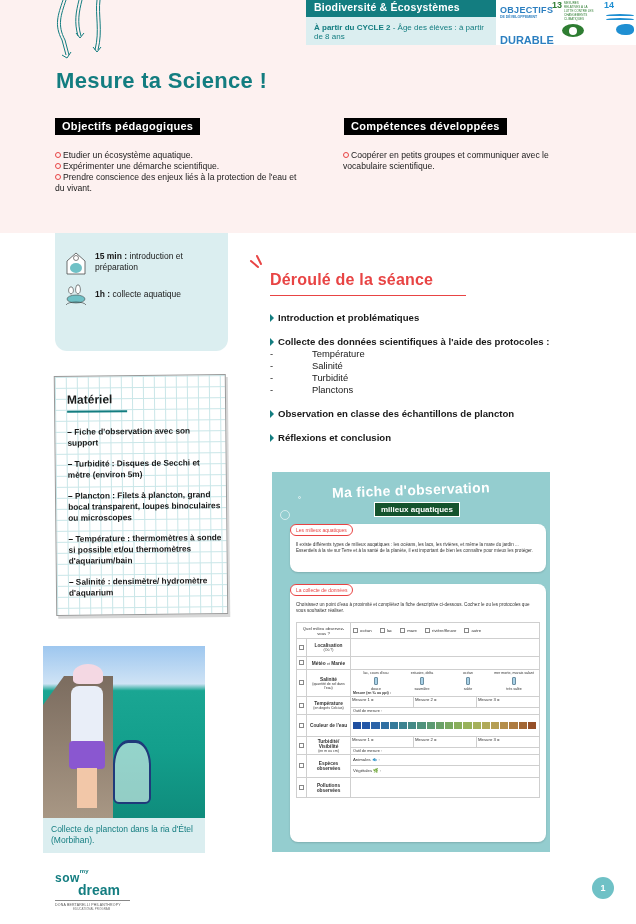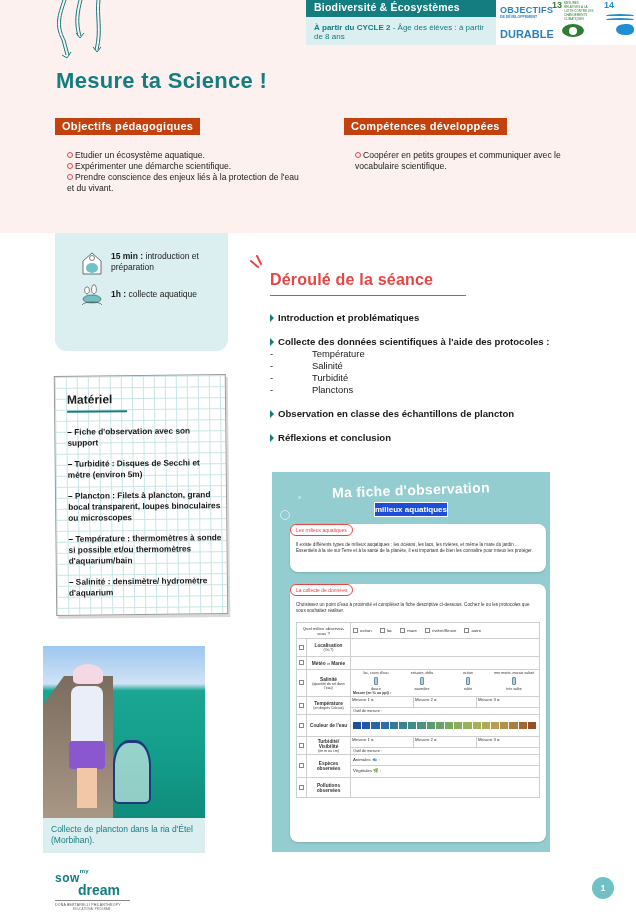--- a/index.html
+++ b/index.html
@@ -14,46 +14,46 @@
   
   .topic-box { position: absolute; left: 306px; top: 0; width: 190px; height: 45px; }
   .topic-title { background: #137d80; color: #fff; font-weight: bold; font-size: 10.5px; height: 17px; line-height: 15px; padding-left: 8px; letter-spacing: 0.2px; }
   .topic-sub { background: #dbeef0; height: 28px; padding: 6px 8px 0 8px; font-size: 8px; line-height: 9px; color: #137d80; }
   .topic-sub b { font-weight: bold; }
 
   .sdg-box { position: absolute; left: 496px; top: 0; width: 140px; height: 45px; background: #ffffff; }
   .sdg-logo { position: absolute; left: 4px; top: 6px; font-weight: bold; line-height: 1; }
   .sdg-logo .l1 { font-size: 9px; color: #2c7fc0; letter-spacing: 0.3px; }
   .sdg-logo .l2 { font-size: 3.5px; color: #2c7fc0; margin-top: 1px; }
-  .sdg-logo .l3 { font-size: 11px; color: #2c7fc0; margin-top: 9px; }
+  .sdg-logo .l3 { font-size: 11px; color: #2c7fc0; margin-top: 15px; }
   .sdg13 { position: absolute; left: 56px; top: 0; width: 44px; height: 45px; }
   .sdg13 .num { position: absolute; left: 0; top: 0; font-size: 9px; font-weight: bold; color: #2e7d32; }
   .sdg13 .txt { position: absolute; left: 12px; top: 1px; font-size: 3px; color: #2e7d32; line-height: 4px; width: 30px; }
   .sdg13 .eye { position: absolute; left: 10px; top: 24px; width: 22px; height: 13px; background: #2e7d32; border-radius: 50%; }
   .sdg13 .eye::after { content: ""; position: absolute; left: 7px; top: 3px; width: 8px; height: 8px; border-radius: 50%; background: #fff; }
   .sdg14 { position: absolute; left: 108px; top: 0; width: 32px; height: 45px; }
   .sdg14 .num { position: absolute; left: 0; top: 0; font-size: 9px; font-weight: bold; color: #1f8fd2; }
   .sdg14 .wave { position: absolute; left: 2px; width: 28px; height: 3px; border-top: 2px solid #1f8fd2; border-radius: 50%; }
   .sdg14 .fish { position: absolute; left: 12px; top: 24px; width: 18px; height: 11px; background: #1f8fd2; border-radius: 50% 40% 40% 50%; }
 
   .main-title { position: absolute; left: 56px; top: 68px; font-size: 22px; font-weight: bold; color: #137d80; letter-spacing: 0.3px; }
 
-  .tag { position: absolute; background: #c2410c; color: #fff; font-weight: bold; font-size: 11px; height: 17px; line-height: 17px; padding: 0 7px; letter-spacing: 0.3px; }
+  .tag { position: absolute; background: #000000; color: #fff; font-weight: bold; font-size: 11px; height: 17px; line-height: 17px; padding: 0 7px; letter-spacing: 0.3px; }
   .tag-obj { left: 55px; top: 118px; }
   .tag-comp { left: 344px; top: 118px; }
 
   .bullets { position: absolute; font-size: 8.6px; line-height: 11px; color: #1a1a1a; }
-  .bullets .b { display: block; margin-left: 12px; }
+  .bullets .b { display: block; }
   .ring { display: inline-block; width: 6px; height: 6px; border: 1px solid #e84444; border-radius: 50%; margin-right: 2px; vertical-align: 0px; }
   .obj-list { left: 55px; top: 150px; width: 250px; }
   .comp-list { left: 343px; top: 150px; width: 250px; }
 
   
   .timing { position: absolute; left: 55px; top: 233px; width: 173px; height: 118px; background: #dbeef0; border-radius: 0 0 12px 12px; }
-  .t-row { position: absolute; left: 26px; display: flex; align-items: flex-start; }
+  .t-row { position: absolute; left: 10px; display: flex; align-items: flex-start; }
   .t-icon { width: 22px; height: 24px; margin-right: 8px; position: relative; }
   .t-text { font-size: 8.5px; line-height: 11px; color: #1a1a1a; width: 115px; }
   .t-text b { font-weight: bold; }
 
   
   .deroule-title { position: absolute; left: 270px; top: 271px; font-size: 16px; font-weight: bold; color: #e84444; letter-spacing: 0.2px; }
   .deroule-line { position: absolute; left: 270px; top: 295px; width: 196px; height: 1px; background: #e84444; }
   .spark { position: absolute; left: 249px; top: 254px; width: 20px; height: 16px; }
   .steps { position: absolute; left: 270px; top: 312px; width: 350px; font-size: 9.6px; color: #1a1a1a; }
   .step { font-weight: bold; margin-bottom: 13px; display: flex; align-items: center; }
@@ -80,21 +80,21 @@
   .photo .child-skirt { position: absolute; left: 26px; top: 95px; width: 36px; height: 28px; background: #8a57d0; border-radius: 4px; }
   .photo .hat { position: absolute; left: 30px; top: 18px; width: 30px; height: 20px; background: #f4d8e3; border-radius: 50% 50% 20% 20%; }
   .photo .net { position: absolute; left: 70px; top: 94px; width: 38px; height: 64px; border: 2px solid #1f3a7a; border-top-width: 3px; border-radius: 40% 40% 6px 6px; background: rgba(255,255,255,0.55); }
   .photo .legs { position: absolute; left: 34px; top: 122px; width: 20px; height: 40px; background: #f2c7a8; }
   .photo-caption { background: #dbeef0; height: 35px; padding: 6px 8px; font-size: 8.5px; line-height: 11px; color: #137d80; }
 
   
   .sheet { position: absolute; left: 272px; top: 472px; width: 278px; height: 380px; background: #94cdcf; overflow: hidden; }
   .sheet .bubble { position: absolute; border: 1px solid rgba(255,255,255,0.6); border-radius: 50%; }
   .sheet-title { position: absolute; left: 0; top: 10px; width: 100%; text-align: center; font-size: 14px; font-weight: bold; color: #fff; letter-spacing: 0.3px; transform: rotate(-2deg); }
-  .sheet-sub { position: absolute; left: 102px; top: 30px; background: #1d4ed8; border: 1.5px solid #fff; color: #fff; font-size: 8px; font-weight: bold; padding: 2px 0; }
+  .sheet-sub { position: absolute; left: 102px; top: 30px; background: #14532d; border: 1.5px solid #fff; color: #fff; font-size: 8px; font-weight: bold; padding: 2px 6px; }
   .card { position: absolute; background: #fff; border-radius: 8px; box-shadow: 0 1px 2px rgba(0,0,0,0.15); }
   .card1 { left: 18px; top: 52px; width: 256px; height: 48px; }
   .card2 { left: 18px; top: 112px; width: 256px; height: 258px; }
   .pill { position: absolute; left: 0; top: 0; border: 1px solid #e84444; border-radius: 6px; color: #e84444; font-size: 5px; padding: 2px 5px; background: #fff; }
   .card-text { position: absolute; left: 6px; font-size: 4.6px; line-height: 6px; color: #333; width: 244px; }
 
   .obs-table { position: absolute; left: 6px; top: 38px; width: 244px; border-collapse: collapse; font-size: 4.3px; color: #333; }
   .obs-table td { border: 0.5px solid #cfcfcf; padding: 1px 2px; vertical-align: middle; }
   .obs-table .cb { width: 9px; text-align: center; }
   .cbx { display: inline-block; width: 5px; height: 5px; border: 0.5px solid #888; background: #fff; }

